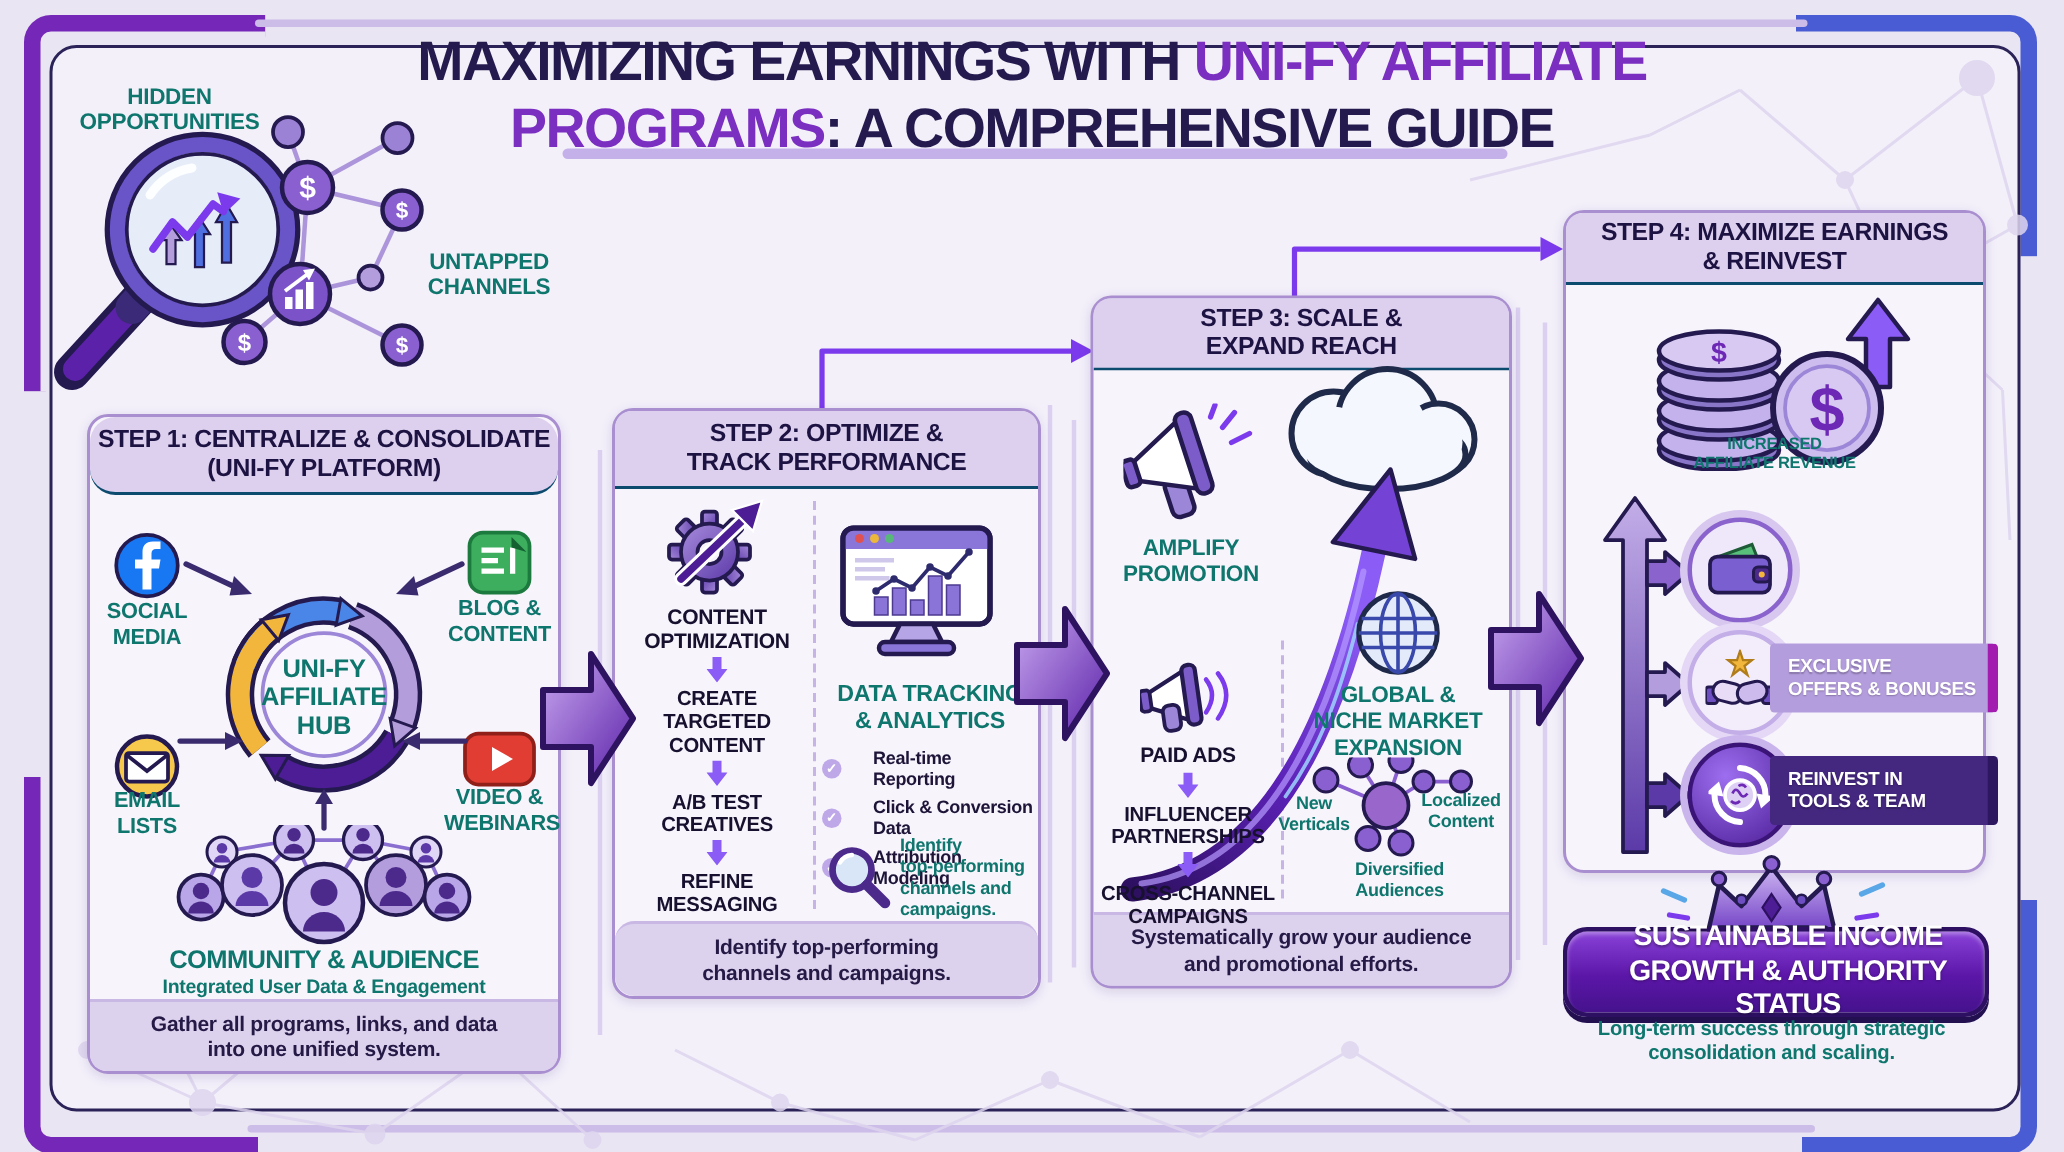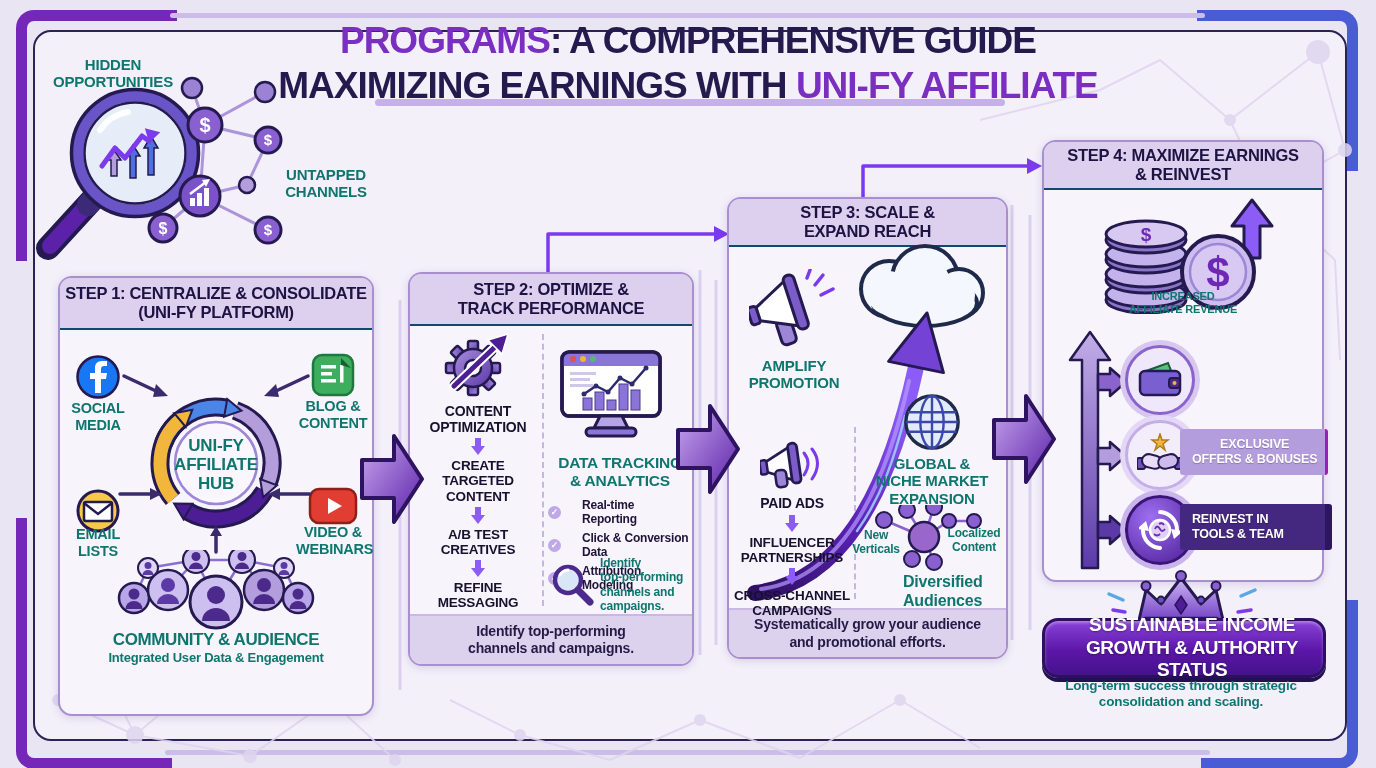--- a/index.html
+++ b/index.html
@@ -101,22 +101,22 @@
 <line x1="368" y1="290" x2="368" y2="700"></line>
         <line x1="400" y1="300" x2="400" y2="690"></line>
 <line x1="700" y1="270" x2="700" y2="655"></line>
         <line x1="716" y1="280" x2="716" y2="645"></line>
 <line x1="1012" y1="205" x2="1012" y2="640"></line>
         <line x1="1030" y1="215" x2="1030" y2="630"></line>
 </g>
 </svg>
 
 <div class="abs" style="left:238px;top:18px;width:900px;text-align:center;font-weight:700;font-size:37px;line-height:1.22;letter-spacing:-1px;color:#251a4e;">
+<div><span>MAXIMIZING EARNINGS WITH </span><span style="color:#7b2fc0;">UNI-FY AFFILIATE</span></div>
 <div><span style="color:#7b2fc0;">PROGRAMS</span><span>: A COMPREHENSIVE GUIDE</span></div>
-<div><span>MAXIMIZING EARNINGS WITH </span><span style="color:#7b2fc0;">UNI-FY AFFILIATE</span></div>
 </div>
 <div class="abs" style="left:375px;top:99px;width:630px;height:7px;background:#c5b1e9;border-radius:4px;"></div>
 
 <svg class="abs" width="330" height="225" style="left:30px;top:48px;" viewBox="0 0 330 225">
 <g stroke="#a890d8" stroke-width="3" opacity="0.95">
 <line x1="175" y1="77" x2="162" y2="40"></line>
         <line x1="175" y1="77" x2="235" y2="44"></line>
         <line x1="175" y1="77" x2="238" y2="92"></line>
         <line x1="175" y1="77" x2="170" y2="148"></line>
 <line x1="170" y1="148" x2="217" y2="137"></line>
@@ -177,21 +177,21 @@
 <svg class="abs" width="200" height="58" style="left:540px;top:218px;" viewBox="0 0 200 58">
 <path d="M8,56 V16 H174" stroke="#7c3aed" stroke-width="3.5" fill="none" stroke-linejoin="round"></path>
 <polygon points="174,8 189,16 174,24" fill="#7c3aed"></polygon>
 </svg>
 <svg class="abs" width="195" height="56" style="left:855px;top:146px;" viewBox="0 0 195 56">
 <path d="M8,54 V20 H172" stroke="#7c3aed" stroke-width="3.5" fill="none" stroke-linejoin="round"></path>
 <polygon points="172,12 187,20 172,28" fill="#7c3aed"></polygon>
 </svg>
 
 <div class="panel" style="left:58px;top:276px;width:312px;height:436px;">
-<div class="phead" style="height:50px;font-size:16.5px;">STEP 1: CENTRALIZE &amp; CONSOLIDATE
+<div class="phead" style="height:50px;font-size:16.5px;border-radius:17px;">STEP 1: CENTRALIZE &amp; CONSOLIDATE
 (UNI-FY PLATFORM)</div>
 
 <svg class="abs" width="46" height="46" style="left:15px;top:76px;" viewBox="0 0 46 46">
 <circle cx="23" cy="23" r="20.5" fill="#1877f2" stroke="#241a50" stroke-width="2.5"></circle>
 <path d="M26,39 V25 h5 l1,-6 h-6 v-4 c0,-2 1,-3 3,-3 h3 V7 h-5 c-5,0 -7,3 -7,7 v5 h-5 v6 h5 v14 z" fill="#fff"></path>
 </svg>
 <div class="lbl" style="left:2px;top:122px;width:72px;font-size:14.5px;">SOCIAL
 MEDIA</div>
 
 <svg class="abs" width="46" height="46" style="left:250px;top:74px;" viewBox="0 0 46 46">
@@ -323,20 +323,22 @@
           </g>
 <g transform="translate(108,52)">
             <circle r="26" fill="#cdbff0" stroke="#241a50" stroke-width="3"></circle>
             <circle cy="-7" r="9" fill="#4c2a8c"></circle>
             <path d="M-14,19 a14,13 0 0 1 28,0 z" fill="#4c2a8c"></path>
           </g>
 </g>
 </svg>
 <div class="lbl" style="left:16px;top:352px;width:280px;font-size:17px;letter-spacing:-0.4px;">COMMUNITY &amp; AUDIENCE</div>
 <div class="lbl" style="left:16px;top:372px;width:280px;font-size:13px;font-weight:600;">Integrated User Data &amp; Engagement</div>
+<div class="pfoot" style="height:46px;">Gather all programs, links, and data
+into one unified system.</div>
 </div>
 
 <div class="panel" style="left:408px;top:272px;width:282px;height:390px;">
 <div class="phead" style="height:50px;font-size:16.5px;">STEP 2: OPTIMIZE &amp;
 TRACK PERFORMANCE</div>
 
 <svg class="abs" width="74" height="68" style="left:30px;top:58px;" viewBox="0 0 74 68">
 <g transform="translate(33,36)">
 <g fill="url(#gearGrad)" stroke="#241a50" stroke-width="2.5">
 <g>
@@ -446,21 +448,21 @@
 <svg class="abs" width="46" height="46" style="left:140px;top:288px;" viewBox="0 0 46 46">
 <circle cx="18" cy="18" r="13" fill="#d9e6f7" stroke="#4c2a8c" stroke-width="4.5"></circle>
 <path d="M10,13 a10,10 0 0 1 8,-5" stroke="#fff" stroke-width="3" fill="none" stroke-linecap="round"></path>
 <line x1="28" y1="28" x2="40" y2="40" stroke="#4c2a8c" stroke-width="7" stroke-linecap="round"></line>
 </svg>
 <div class="lbl" style="left:190px;top:282px;width:88px;font-size:12px;text-align:left;font-weight:700;line-height:1.2;">Identify
 top-performing
 channels and
 campaigns.</div>
 
-<div class="pfoot" style="height:48px;">Identify top-performing
+<div class="pfoot" style="height:48px;border-radius:13px;">Identify top-performing
 channels and campaigns.</div>
 </div>
 
 <div class="panel" style="left:727px;top:197px;width:277px;height:458px;">
 <div class="phead" style="height:46px;font-size:16.5px;">STEP 3: SCALE &amp;
 EXPAND REACH</div>
 
 <svg class="abs" width="262" height="372" style="left:8px;top:42px;z-index:1;" viewBox="0 0 262 372">
 <g>
 <circle cx="152" cy="48" r="28" fill="#f4f7fd" stroke="#1f2a4a" stroke-width="4"></circle>
@@ -550,21 +552,21 @@
           <circle cx="88" cy="16" r="7"></circle>
           <circle cx="113" cy="16" r="7"></circle>
           <circle cx="51" cy="54" r="8"></circle>
           <circle cx="73" cy="57" r="8"></circle>
 </g>
 </svg>
 <div class="lbl" style="left:118px;top:330px;width:58px;font-size:12px;font-weight:600;z-index:3;">New
 Verticals</div>
 <div class="lbl" style="left:216px;top:328px;width:58px;font-size:12px;font-weight:600;z-index:3;">Localized
 Content</div>
-<div class="lbl" style="left:174px;top:374px;width:60px;font-size:16px;font-weight:600;z-index:3;">Diversified
+<div class="lbl" style="left:174px;top:374px;width:60px;font-size:12px;font-weight:600;z-index:3;">Diversified
 Audiences</div>
 
 <div class="pfoot" style="height:47px;">Systematically grow your audience
 and promotional efforts.</div>
 </div>
 
 <div class="panel" style="left:1042px;top:140px;width:278px;height:438px;">
 <div class="phead" style="height:46px;font-size:16.5px;">STEP 4: MAXIMIZE EARNINGS
 &amp; REINVEST</div>
 
@@ -606,21 +608,21 @@
 
 <div class="benefit-circle" style="left:81px;top:278px;background:#f3edfb;border:3px solid #c3aee8;box-shadow:0 0 0 5px #e4d8f6;">
 <svg width="46" height="44" viewBox="0 0 46 44">
 <polygon points="23,1 25,7 31,7 26,11 28,17 23,13 18,17 20,11 15,7 21,7" fill="#f2b63c" stroke="#b07d1a" stroke-width="1.5"></polygon>
 <rect x="0" y="25" width="8" height="11" rx="2" fill="#6d4fc2" stroke="#241a50" stroke-width="2"></rect>
 <rect x="38" y="25" width="8" height="11" rx="2" fill="#6d4fc2" stroke="#241a50" stroke-width="2"></rect>
 <rect x="5" y="22" width="20" height="13" rx="6.5" fill="#e8dcf6" stroke="#241a50" stroke-width="2" transform="rotate(14 15 28)"></rect>
 <rect x="21" y="22" width="20" height="13" rx="6.5" fill="#cdbbee" stroke="#241a50" stroke-width="2" transform="rotate(-14 31 28)"></rect>
 </svg>
 </div>
-<div class="ribbon" style="top:287px;background:#b49ddd;border-right:3px solid #a21caf;text-align:center;">EXCLUSIVE
+<div class="ribbon" style="top:287px;background:#b49ddd;border-right:7px solid #a21caf;">EXCLUSIVE
 OFFERS &amp; BONUSES</div>
 
 <div class="benefit-circle" style="left:81px;top:353px;background:radial-gradient(circle at 35% 30%,#9d6ff0,#4c1d95);border:3px solid #3b1478;box-shadow:0 0 0 5px #c9b4ec;">
 <svg width="42" height="42" viewBox="0 0 42 42">
 <path d="M21,3 A18,18 0 0 1 38,21" stroke="#fff" stroke-width="4" fill="none" stroke-linecap="round"></path>
 <polygon points="32,20 44,22 35,30" fill="#fff"></polygon>
 <path d="M21,39 A18,18 0 0 1 4,21" stroke="#fff" stroke-width="4" fill="none" stroke-linecap="round"></path>
 <polygon points="10,22 -2,20 7,12" fill="#fff"></polygon>
 <circle cx="21" cy="21" r="10" fill="#ded0f4" stroke="#fff" stroke-width="2.5"></circle>
 <path d="M16,20 q2,-5 5,0 q2,4 5,0 M15,25 q3,3 6,0 M20,15 q3,-2 5,1" stroke="#6d28b5" stroke-width="1.8" fill="none"></path>

